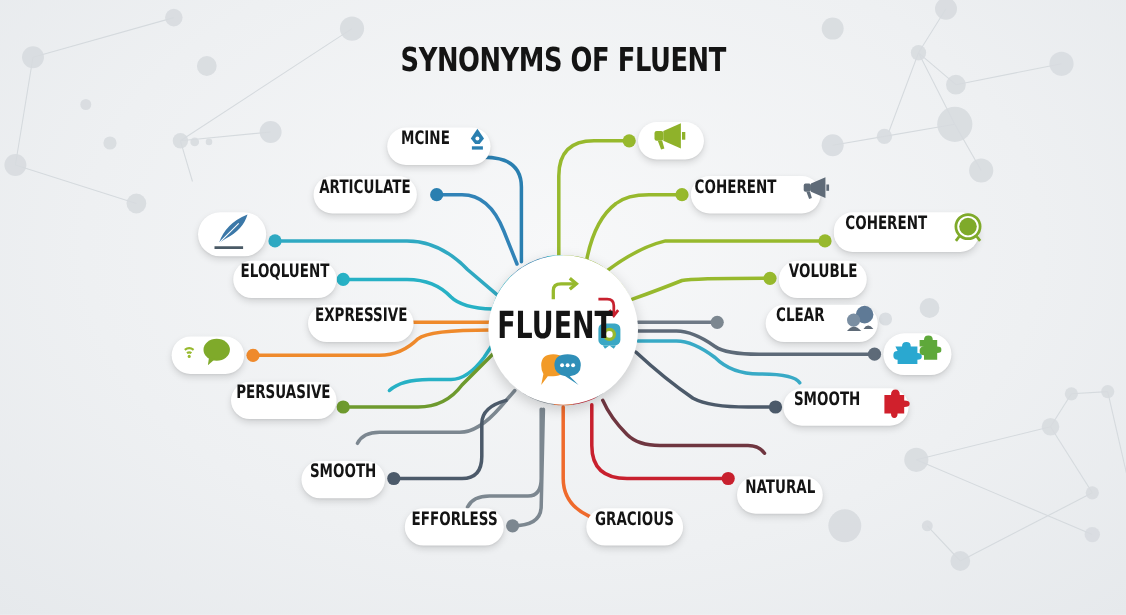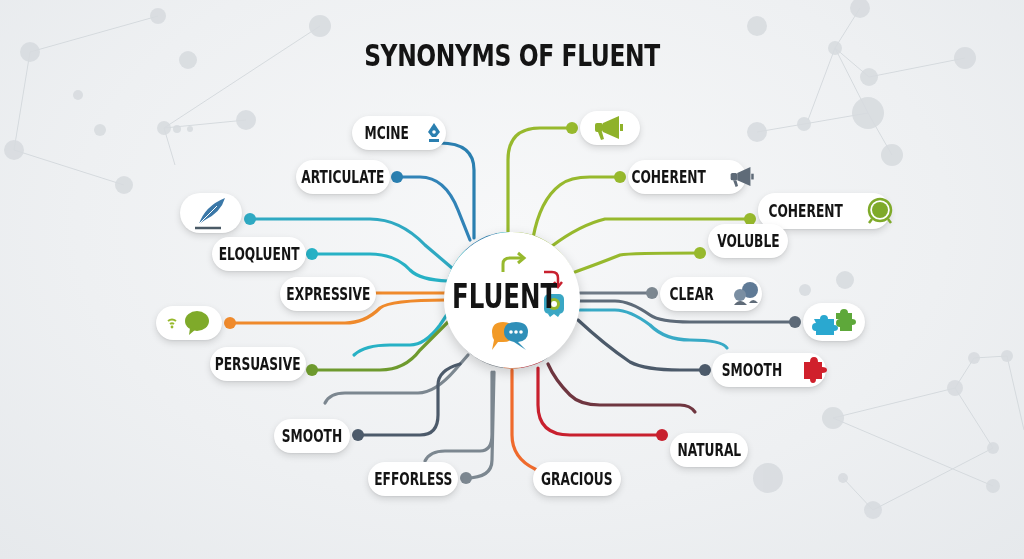--- a/index.html
+++ b/index.html
@@ -11,21 +11,21 @@
   #bg-net, #connectors { position:absolute; left:0; top:0; width:1024px; height:559px; }
   .title {
     position:absolute; left:0; width:1024px; top:38px; text-align:center;
     font-family: "DejaVu Sans", sans-serif; font-weight:bold;
     font-size:30px; letter-spacing:-0.5px; color:#141414;
     transform: scaleX(0.78); transform-origin: 50% 50%;
   }
   .pill {
     position:absolute; height:34px; background:#fff; border-radius:17px;
     box-shadow: 0 3px 7px rgba(0,0,0,0.13), 0 1px 2px rgba(0,0,0,0.06);
-    display:flex; align-items:center; justify-content:center; gap:8px;
+    display:flex; align-items:flex-start; justify-content:center; gap:8px;
     box-sizing:border-box; padding:0 12px;
   }
   .pill .lbl {
     font-family: "DejaVu Sans", sans-serif; font-weight:bold; font-size:17px;
     color:#141414; display:inline-block; transform:scaleX(0.72);
     white-space:nowrap; letter-spacing:0px;
   }
   .pill .ico { display:inline-flex; align-items:center; justify-content:center; }
   .hub {
     position:absolute; left:444px; top:232px; width:136px; height:136px;
@@ -199,21 +199,21 @@
 <div class="pill" style="left:352px;top:116px;width:94px">
   <span class="lbl">MCINE</span>
   <span class="ico">
     <svg width="16" height="22" viewBox="0 0 16 22">
         <path d="M8 1 L14 10 L10 15 L6 15 L2 10Z" fill="#2a7fb0"></path>
         <circle cx="8" cy="10" r="1.8" fill="#fff"></circle>
         <rect x="3" y="17" width="10" height="3" fill="#2a7fb0"></rect>
       </svg>
   </span>
 </div>
-<div class="pill" style="left:296px;top:160px;width:94px">
+<div class="pill" style="left:285px;top:160px;width:94px">
   <span class="lbl">ARTICULATE</span>
 </div>
 <div class="pill" style="left:180px;top:193px;width:62px;height:40px;border-radius:20px">
   <span class="ico">
     <svg width="40" height="34" viewBox="0 0 40 34">
         <path d="M8 28 Q14 10 34 2 Q30 16 14 24Z" fill="#3b78a8"></path>
         <line x1="8" y1="28" x2="26" y2="10" stroke="#fff" stroke-width="1"></line>
         <line x1="4" y1="32" x2="30" y2="32" stroke="#4a5a66" stroke-width="2.5"></line>
       </svg>
   </span>
@@ -270,24 +270,24 @@
   <span class="lbl">COHERENT</span>
   <span class="ico">
     <svg width="28" height="28" viewBox="0 0 28 28">
         <circle cx="14" cy="13" r="11" fill="#fff" stroke="#7faa2a" stroke-width="2.5"></circle>
         <circle cx="14" cy="13" r="8" fill="#7faa2a"></circle>
         <line x1="6" y1="22" x2="3" y2="26" stroke="#7faa2a" stroke-width="2.5"></line>
         <line x1="22" y1="22" x2="25" y2="26" stroke="#7faa2a" stroke-width="2.5"></line>
       </svg>
   </span>
 </div>
-<div class="pill" style="left:708px;top:224px;width:80px">
+<div class="pill" style="left:708px;top:237px;width:80px">
   <span class="lbl">VOLUBLE</span>
 </div>
-<div class="pill" style="left:660px;top:277px;width:102px">
+<div class="pill" style="left:696px;top:277px;width:102px">
   <span class="lbl">CLEAR</span>
   <span class="ico">
     <svg width="30" height="26" viewBox="0 0 30 26">
         <circle cx="19" cy="9" r="8" fill="#5f7a96"></circle>
         <circle cx="9" cy="14" r="6" fill="#7a8ea2"></circle>
         <path d="M3 24 Q9 16 16 24Z" fill="#5f6b78"></path>
         <path d="M18 22 Q22 16 27 22Z" fill="#5f6b78"></path>
       </svg>
   </span>
 </div>

